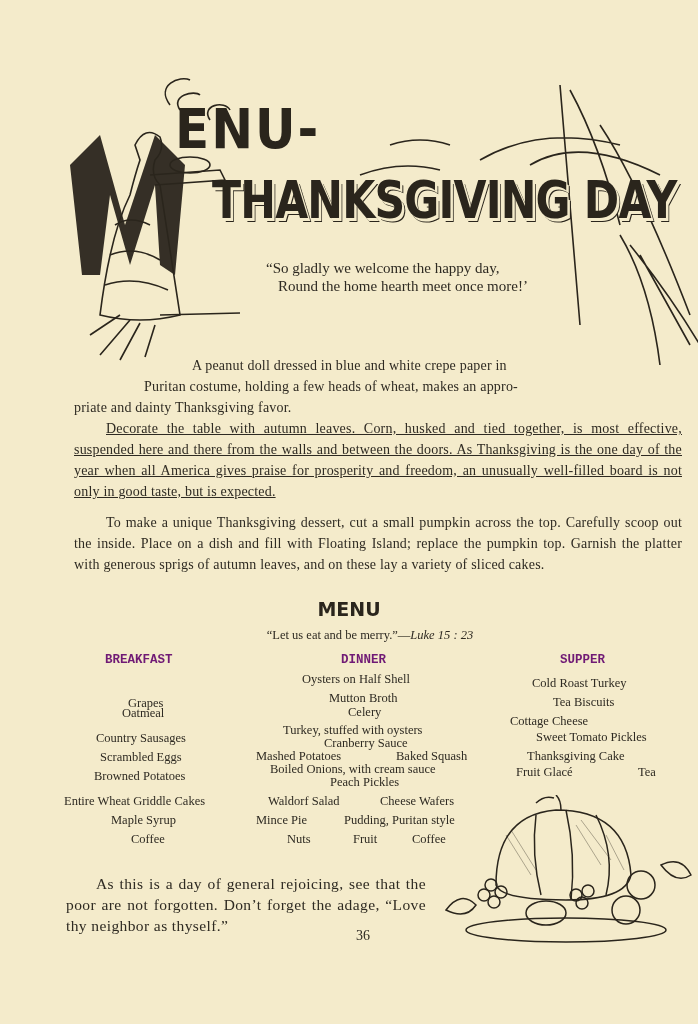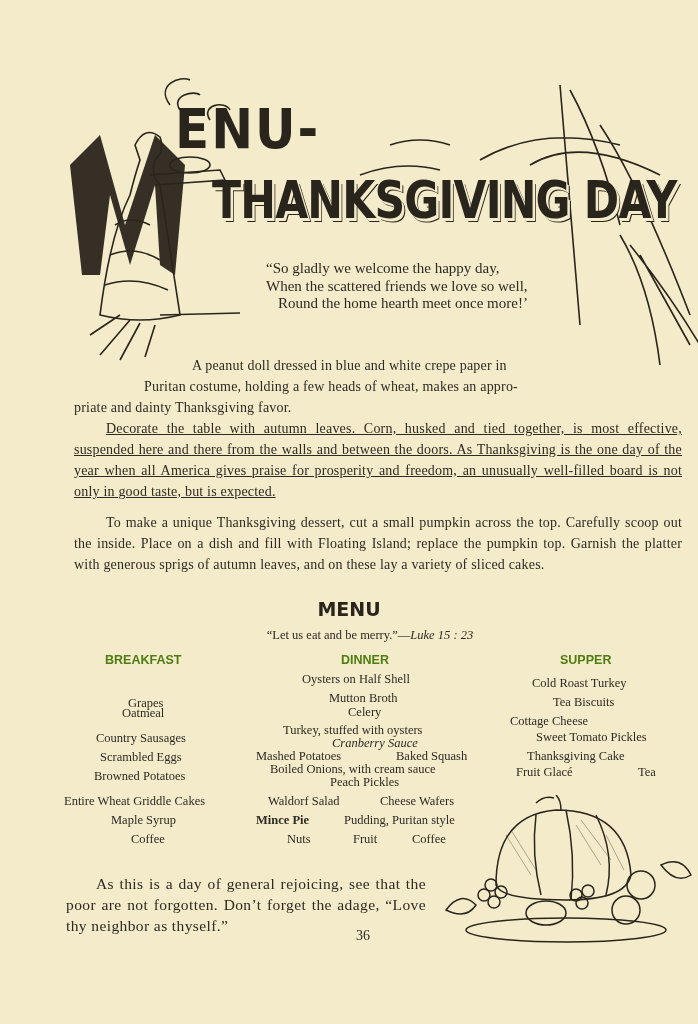--- a/index.html
+++ b/index.html
@@ -16,21 +16,21 @@
   .poem .l1 { padding-left:4px; } .poem .l2 { padding-left:14px; } .poem .l3 { padding-left:4px; } .poem .l4 { padding-left:16px; }
   .body-text { position:absolute; left:74px; width:608px; font-size:14px; line-height:21px; text-align:justify; color:#2e2a22; letter-spacing:0.2px; }
   .p1 { top:355px; }
   .p1 .ind1 { padding-left:118px; display:block; text-align:left; white-space:nowrap; }
   .p1 .ind2 { padding-left:70px; display:block; text-align:left; white-space:nowrap; }
   .p2 { top:418px; text-indent:32px;text-decoration:underline; }
   .p3 { top:512px; text-indent:32px; }
   .menu-h { position:absolute; left:0; width:698px; top:598px; text-align:center; font-family:"DejaVu Sans", sans-serif; font-weight:bold; font-size:19px; color:#2a251c; }
   .quote { position:absolute; left:0; width:740px; top:628px; text-align:center; font-size:12.5px; }
   .quote i { font-style:italic; }
-  .col-h { position:absolute; top:653px; font-family:Liberation Sans, sans-serif; font-weight:bold; font-size:12.5px; color:#4d7c0f; }
+  .col-h { position:absolute; top:653px; font-family:Liberation Mono, monospace; font-weight:bold; font-size:12.5px; color:#701a75; }
   .item { position:absolute; font-size:12.5px; white-space:nowrap; color:#2e2a22; text-align:center; }
   .closing { position:absolute; left:66px; top:873px; width:360px; font-size:15.5px; line-height:21px; text-align:justify; letter-spacing:0.4px; }
   .closing .ind { padding-left:30px; }
   .page-no { position:absolute; left:356px; top:928px; font-size:14px; }
   .pumpkin { position:absolute; left:436px; top:795px; width:262px; height:160px; }
 </style>
 </head>
 <body>
 
 <svg class="hero-svg" viewBox="0 0 640 300">
@@ -52,21 +52,20 @@
   <g fill="#2a251c">
     <path d="M 10 100 L 40 70 L 65 160 L 95 70 L 125 100 L 115 210 L 100 200 L 95 120 L 70 200 L 50 130 L 40 210 L 22 210 Z" opacity="0.95"></path>
   </g>
 </svg>
 
 <div class="title-menu" style="left:175px;top:100px;">ENU-</div>
 <div class="title-thx">THANKSGIVING DAY</div>
 
 <div class="poem">
   <div class="l1">“So gladly we welcome the happy day,</div>
-  <div class="l3">When the scattered friends we love so well,</div>
   <div class="l4">Round the home hearth meet once more!’</div>
 </div>
 
 <div class="body-text p1">
   <span class="ind1">A peanut doll dressed in blue and white crepe paper in</span>
   <span class="ind2">Puritan costume, holding a few heads of wheat, makes an appro-</span>
   <span style="display:block">priate and dainty Thanksgiving favor.</span>
 </div>
 <div class="body-text p2">Decorate the table with autumn leaves. Corn, husked and tied together, is most effective, suspended here and there from the walls and between the doors. As Thanksgiving is the one day of the year when all America gives praise for prosperity and freedom, an unusually well-filled board is not only in good taste, but is expected.</div>
 <div class="body-text p3">To make a unique Thanksgiving dessert, cut a small pumpkin across the top. Carefully scoop out the inside. Place on a dish and fill with Floating Island; replace the pumpkin top. Garnish the platter with generous sprigs of autumn leaves, and on these lay a variety of sliced cakes.</div>
@@ -84,28 +83,28 @@
 <div class="item" style="left:94px;top:769px;">Browned Potatoes</div>
 <div class="item" style="left:64px;top:794px;">Entire Wheat Griddle Cakes</div>
 <div class="item" style="left:111px;top:813px;">Maple Syrup</div>
 <div class="item" style="left:131px;top:832px;">Coffee</div>
 
 <div class="col-h" style="left:341px;">DINNER</div>
 <div class="item" style="left:302px;top:672px;">Oysters on Half Shell</div>
 <div class="item" style="left:329px;top:691px;">Mutton Broth</div>
 <div class="item" style="left:348px;top:705px;">Celery</div>
 <div class="item" style="left:283px;top:723px;">Turkey, stuffed with oysters</div>
-<div class="item" style="left:332px;top:736px;font-style:italic;">Cranberry Sauce</div>
+<div class="item" style="left:324px;top:736px;">Cranberry Sauce</div>
 <div class="item" style="left:256px;top:749px;">Mashed Potatoes</div>
 <div class="item" style="left:396px;top:749px;">Baked Squash</div>
 <div class="item" style="left:270px;top:762px;">Boiled Onions, with cream sauce</div>
 <div class="item" style="left:330px;top:775px;">Peach Pickles</div>
 <div class="item" style="left:268px;top:794px;">Waldorf Salad</div>
 <div class="item" style="left:380px;top:794px;">Cheese Wafers</div>
-<div class="item" style="left:256px;top:813px;font-weight:bold;">Mince Pie</div>
+<div class="item" style="left:256px;top:813px;">Mince Pie</div>
 <div class="item" style="left:344px;top:813px;">Pudding, Puritan style</div>
 <div class="item" style="left:287px;top:832px;">Nuts</div>
 <div class="item" style="left:353px;top:832px;">Fruit</div>
 <div class="item" style="left:412px;top:832px;">Coffee</div>
 
 <div class="col-h" style="left:560px;">SUPPER</div>
 <div class="item" style="left:532px;top:676px;">Cold Roast Turkey</div>
 <div class="item" style="left:553px;top:695px;">Tea Biscuits</div>
 <div class="item" style="left:502px;top:714px;margin-left:8px;">Cottage Cheese</div>
 <div class="item" style="left:536px;top:730px;">Sweet Tomato Pickles</div>

